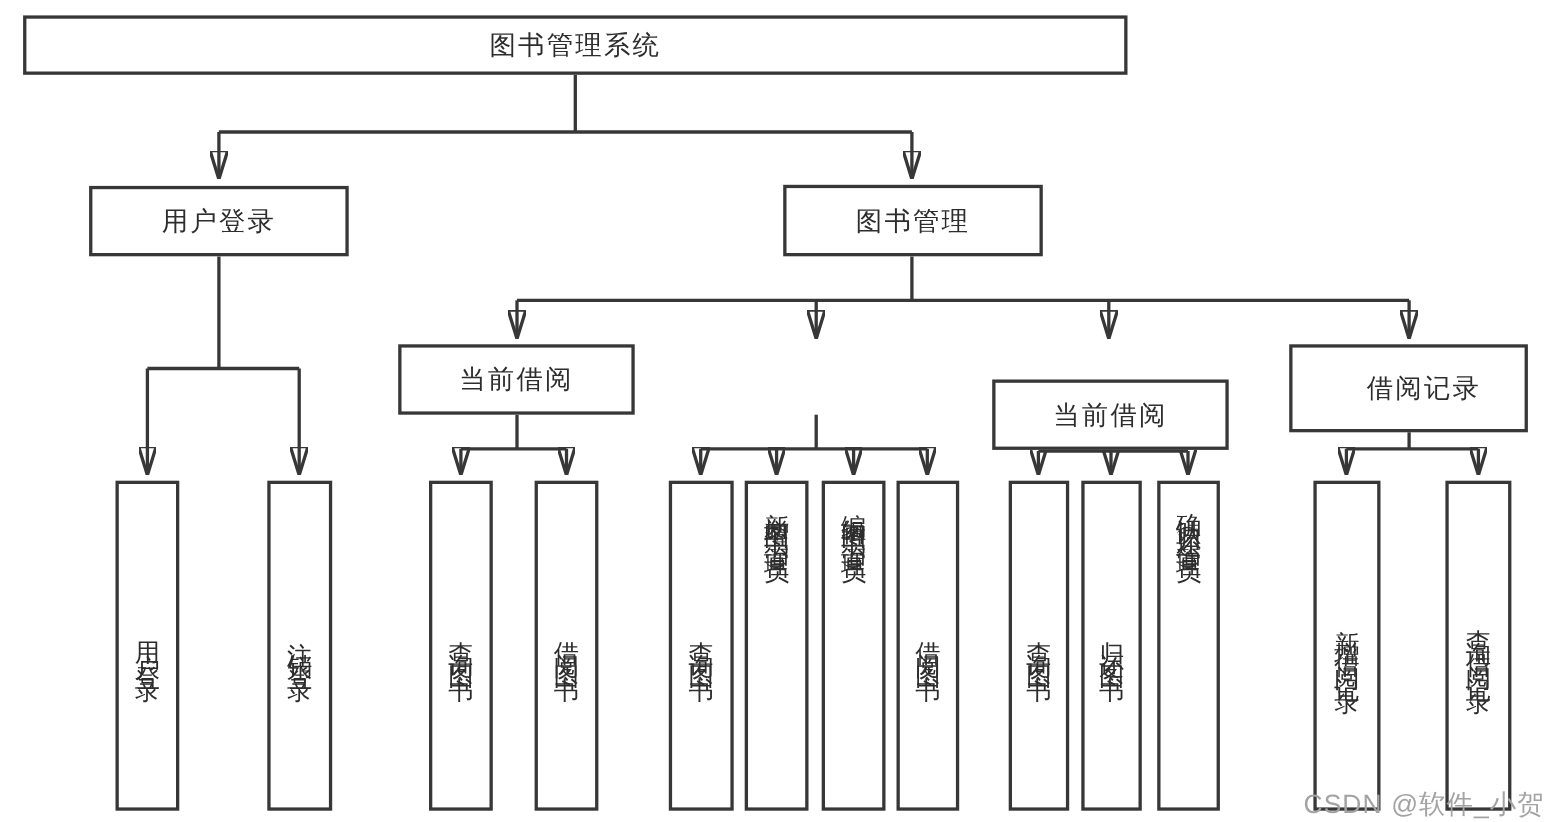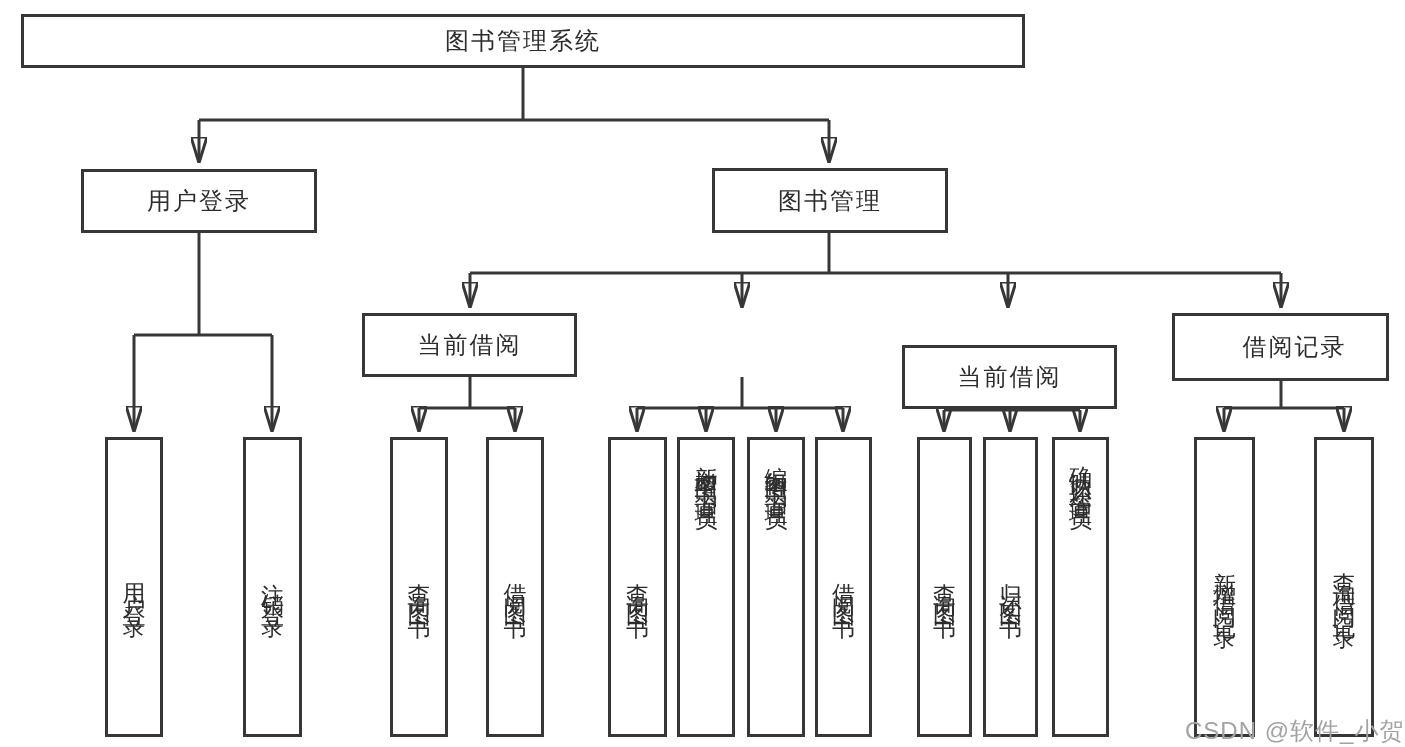--- a/index.html
+++ b/index.html
@@ -137,21 +137,21 @@
   <div class="node hnode" style="left:712px;top:168px;width:236px;height:65px;align-items:center;">
     <span>图书管理</span>
   </div>
 
   <div class="node hnode" style="left:362px;top:313px;width:215px;height:64px;">
     <span>当前借阅</span>
   </div>
   <div class="node hnode" style="left:902px;top:313px;width:215px;height:64px;margin-top:32px;">
     <span>当前借阅</span>
   </div>
-  <div class="node hnode" style="left:1172px;top:313px;width:217px;height:68px;padding-left:28px;">
+  <div class="node hnode" style="left:1172px;top:313px;width:217px;height:80px;padding-left:28px;">
     <span>借阅记录</span>
   </div>
 
   <div class="node leaf" style="left:105px;top:437px;width:58px;height:300px;">
     <span class="vtext">用户登录</span>
   </div>
   <div class="node leaf" style="left:243px;top:437px;width:59px;height:300px;">
     <span class="vtext">注销登录</span>
   </div>
 

